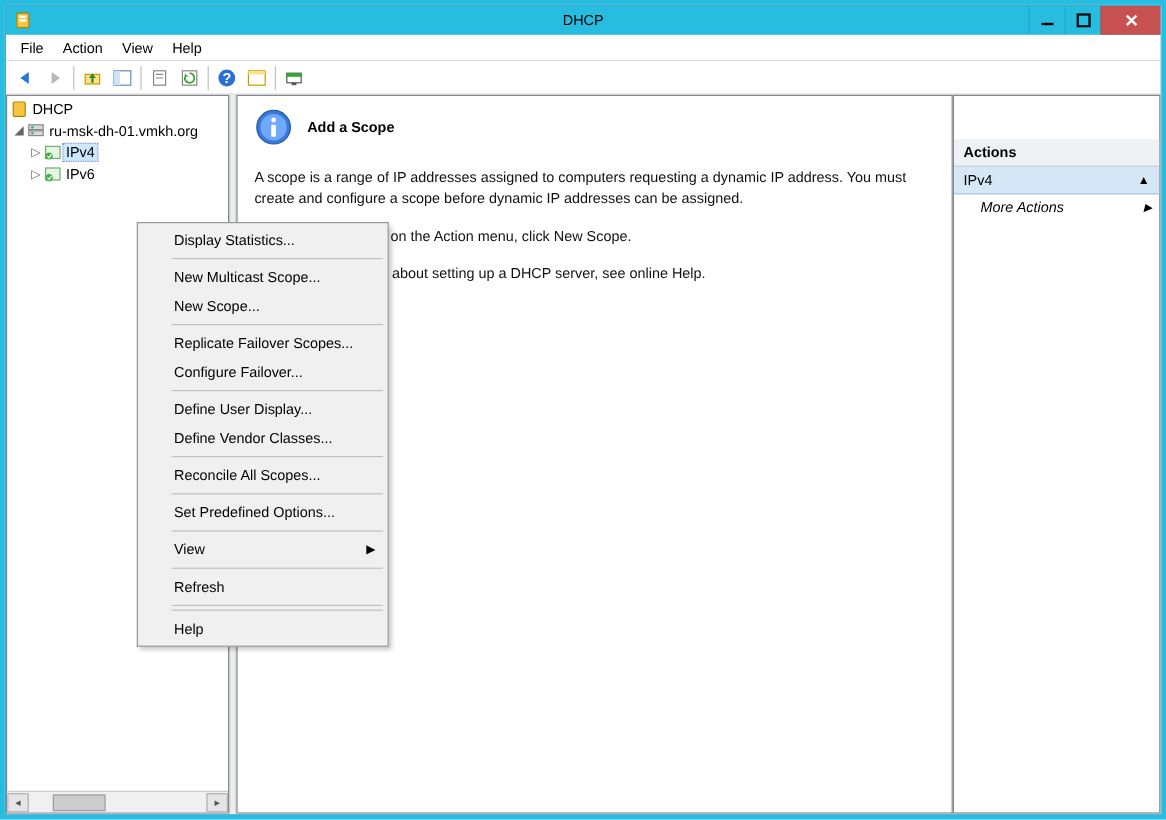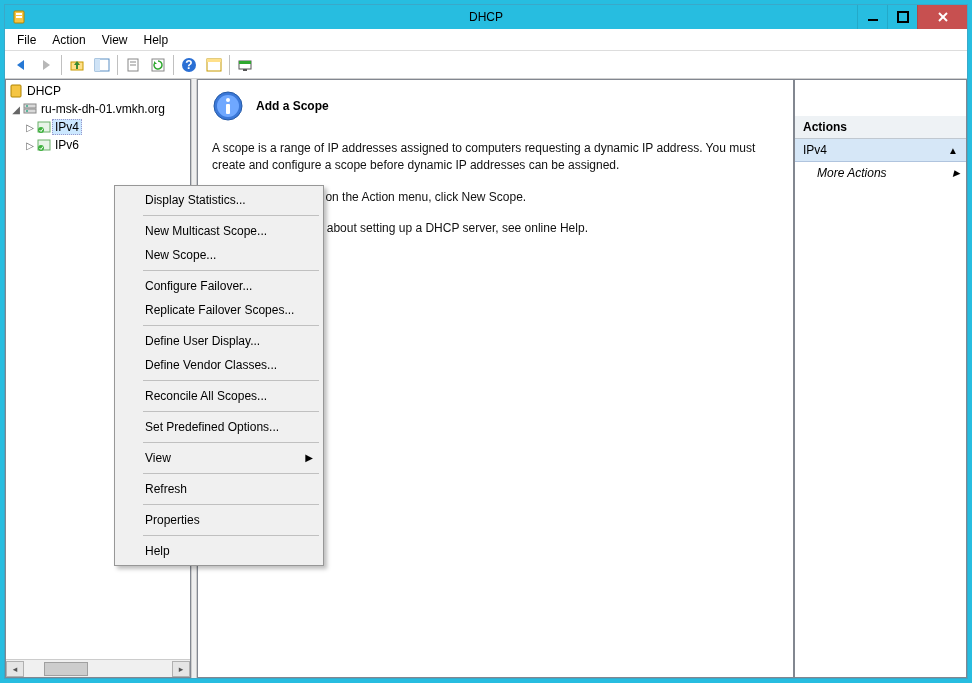--- a/index.html
+++ b/index.html
@@ -251,30 +251,29 @@
 
 
 </div>
 
 <div class="context-menu">
   <div class="cm-item">Display Statistics...</div>
   <div class="cm-sep"></div>
   <div class="cm-item">New Multicast Scope...</div>
   <div class="cm-item">New Scope...</div>
   <div class="cm-sep"></div>
+  <div class="cm-item">Replicate Failover Scopes...</div>
   <div class="cm-item">Configure Failover...</div>
-  <div class="cm-item">Replicate Failover Scopes...</div>
   <div class="cm-sep"></div>
   <div class="cm-item">Define User Display...</div>
   <div class="cm-item">Define Vendor Classes...</div>
   <div class="cm-sep"></div>
   <div class="cm-item">Reconcile All Scopes...</div>
   <div class="cm-sep"></div>
   <div class="cm-item">Set Predefined Options...</div>
   <div class="cm-sep"></div>
   <div class="cm-item"><span>View</span><span class="cm-arrow">▶</span></div>
   <div class="cm-sep"></div>
   <div class="cm-item">Refresh</div>
   <div class="cm-sep"></div>
-  <div class="cm-item">Properties</div>
   <div class="cm-sep"></div>
   <div class="cm-item">Help</div>
 </div>
 
 </body></html>

